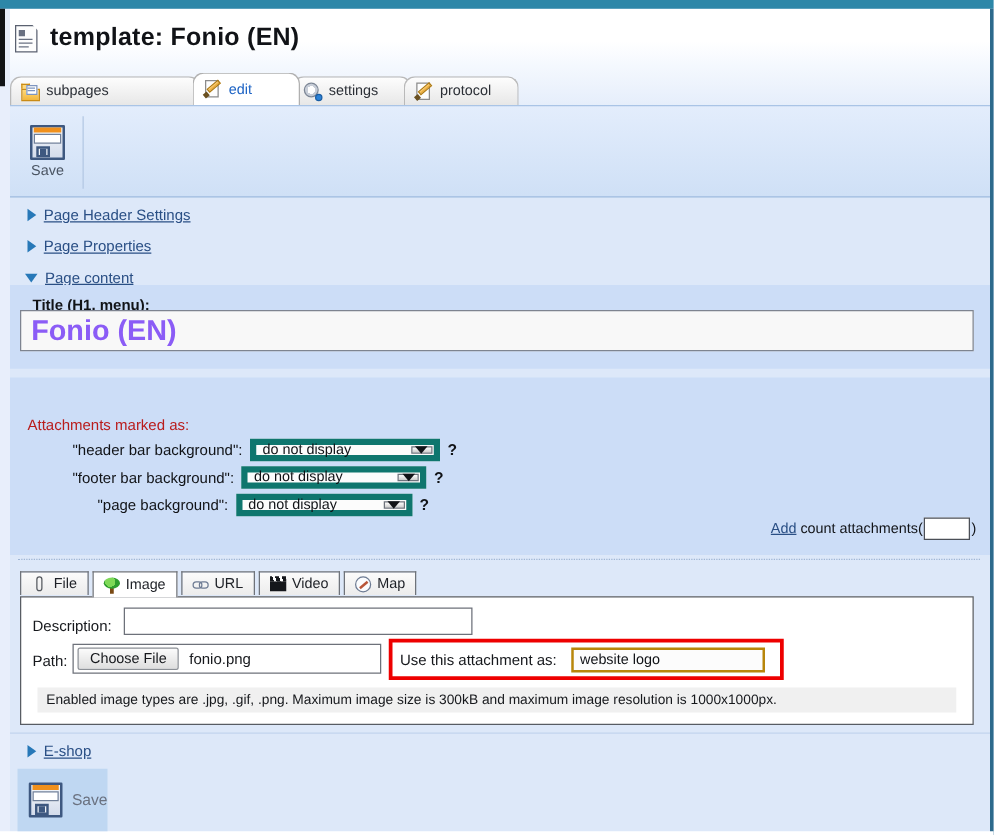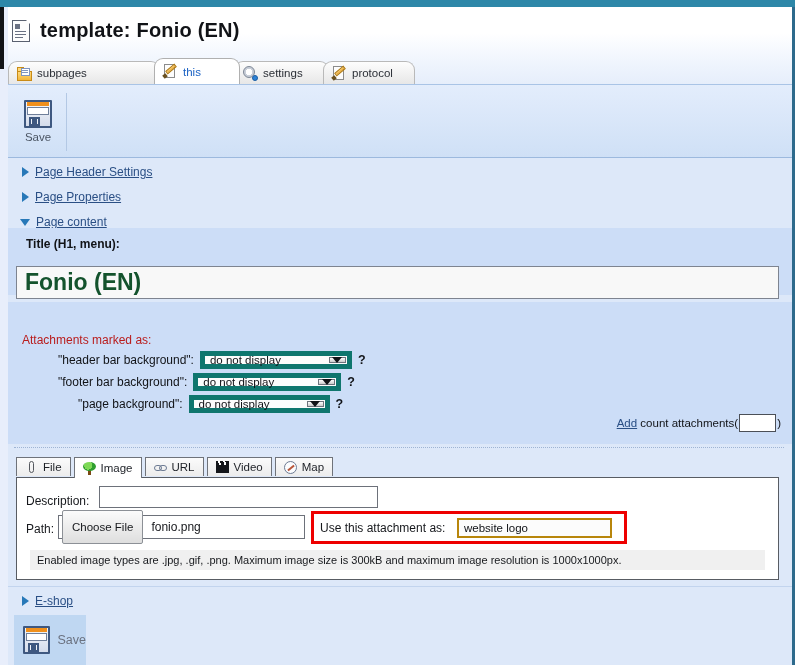--- a/index.html
+++ b/index.html
@@ -209,25 +209,25 @@
   .band-content {
     position: absolute; left: 8px; top: 228px;
     width: 784px; height: 67px;
     background: #ccddf7;
   }
   .lbl-title {
     position: absolute; left: 26px; top: 237px;
     font-size: 12px; font-weight: bold; color: #111317;
   }
   .input-title {
-    position: absolute; left: 16px; top: 266px;
+    position: absolute; left: 16px; top: 248px;
     width: 763px; height: 33px;
     background: #f8f8f8;
     border: 1px solid #7e8490;
-    font-size: 23px; font-weight: bold; color: #14532d;
+    font-size: 23px; font-weight: bold; color: #8b5cf6;
     padding: 0 8px;
     line-height: 31px;
     overflow: hidden; white-space: nowrap;
   }
 
   
   .band-attach {
     position: absolute; left: 8px; top: 302px;
     width: 784px; height: 142px;
     background: #ccddf7;
@@ -368,21 +368,21 @@
     font-size: 12px; color:#16181c;
   }
   .file-box {
     position: absolute; left: 58px; top: 515px;
     width: 247px; height: 24px;
     background:#ffffff; border:1px solid #6d717a;
     display:flex; align-items:center; gap:8px;
     padding-left: 3px;
   }
   .btn-choose {
-    height: 34px; padding: 0 9px;
+    height: 18px; padding: 0 9px;
     background: linear-gradient(#fbfbfb,#dedede);
     border: 1px solid #8c9096;
     border-radius: 2px;
     font-size: 11.5px; color:#16181c;
     display:flex; align-items:center;
   }
   .file-name { font-size: 12px; color:#16181c; }
 
   .red-box {
     position: absolute; left: 311px; top: 511px;
@@ -459,21 +459,21 @@
         <span class="pgl" style="top:6px;"></span>
       </span>
       <span>subpages</span>
     </div>
     <div class="tab active" style="width:86px;">
       <span class="tico ico-pencil">
         <span class="pg"></span>
           <span class="pen"></span>
           <span class="tip"></span>
       </span>
-      <span>this</span>
+      <span>edit</span>
     </div>
     <div class="tab" style="width:95px;">
       <span class="tico ico-gear">
         <span class="g"></span>
           <span class="dot"></span>
       </span>
       <span>settings</span>
     </div>
     <div class="tab" style="width:92px;">
       <span class="tico ico-pencil">

